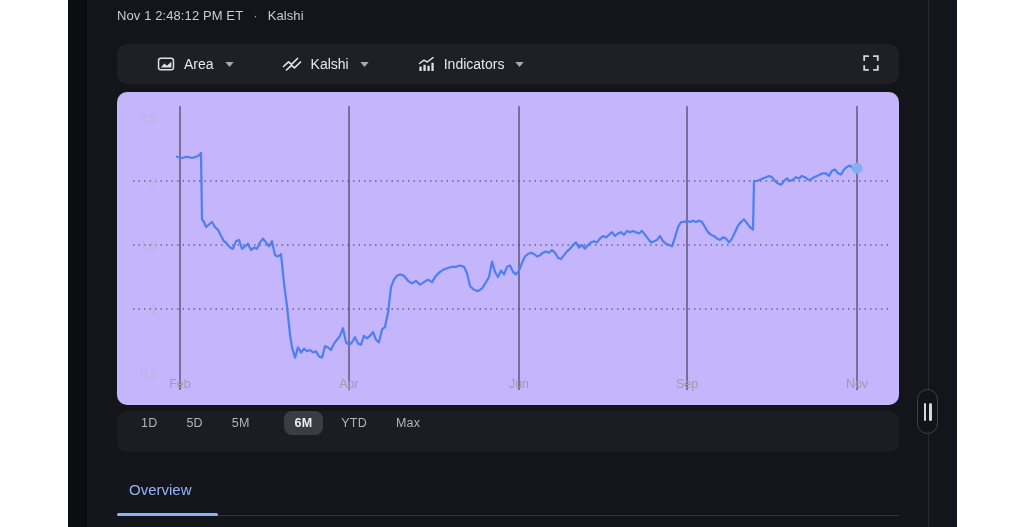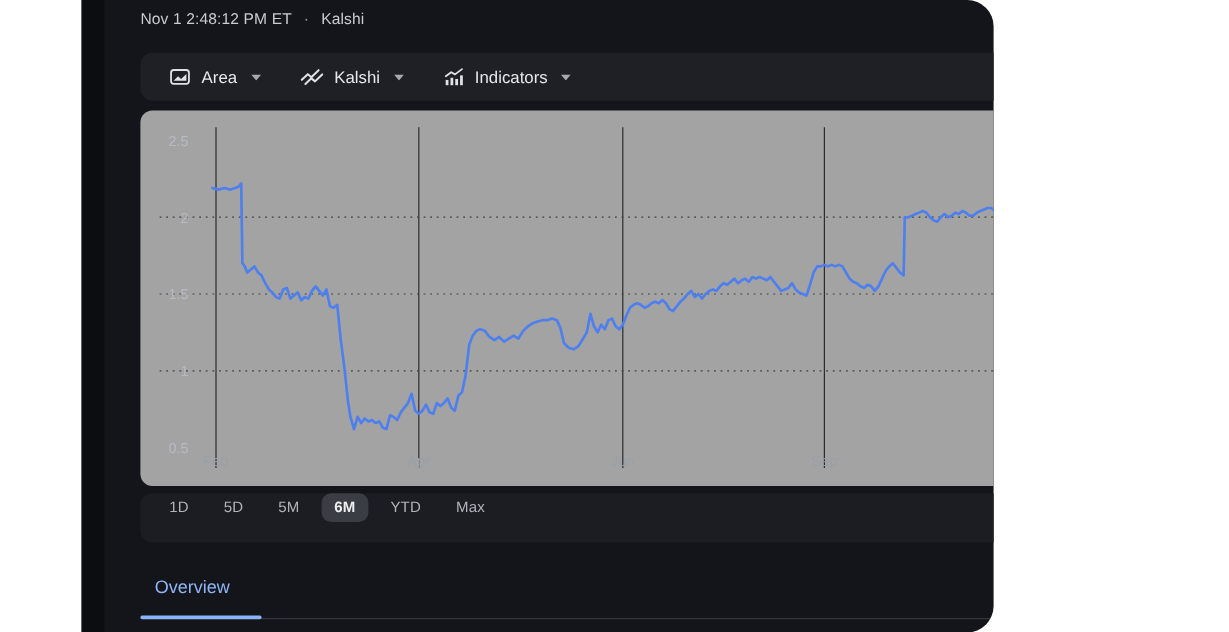--- a/index.html
+++ b/index.html
@@ -1,51 +1,51 @@
 <!DOCTYPE html>
 <html><head>
 <meta charset="utf-8">
 <style>
   html,body{margin:0;padding:0;background:#fff;}
-  .stage{position:relative;width:828px;height:527px;background:#ffffff;overflow:hidden;
-         font-family:"Liberation Sans",sans-serif;border-radius:22px;-webkit-font-smoothing:antialiased;}
+  .stage{position:relative;width:1024px;height:527px;background:#ffffff;overflow:hidden;
+         font-family:"Liberation Sans",sans-serif;-webkit-font-smoothing:antialiased;}
   .app-bg{position:absolute;left:68px;top:0;width:889px;height:527px;background:#14151a;}
   .left-gutter{position:absolute;left:68px;top:0;width:19px;height:527px;background:#0c0d10;}
 
   
   .header-row{position:absolute;left:117px;top:8px;display:flex;align-items:center;gap:10px;
               font-size:13px;color:#c9ccd1;letter-spacing:.1px;}
   .header-dot{color:#9aa0a6;}
 
   
   .toolbar{position:absolute;left:117px;top:44px;width:782px;height:40px;background:#1e2026;
            border-radius:10px;display:flex;align-items:center;padding:0 16px 0 24px;box-sizing:border-box;}
   .tool-btn{display:flex;align-items:center;gap:9px;margin-right:32px;color:#e6e8eb;
             font-size:14px;font-weight:500;cursor:pointer;background:none;border:none;padding:0;
-            font-family:inherit;}
+            font-family:inherit;margin-left:16px;}
   .tool-btn svg{display:block;}
   .caret{margin-left:2px;display:block;}
   .fullscreen-btn{margin-left:auto;background:none;border:none;padding:4px;cursor:pointer;display:flex;}
 
   
-  .chart-card{position:absolute;left:117px;top:92px;width:782px;height:313px;background:#a3a3a3;
+  .chart-card{position:absolute;left:117px;top:92px;width:782px;height:313px;background:#c4b5fd;
               border-radius:10px;}
   .chart{position:absolute;left:0;top:0;width:782px;height:313px;}
   .vgrid{stroke:#2a2b30;stroke-width:1;}
   .hgrid{stroke:#3d3e43;stroke-width:1;stroke-dasharray:1.5 4;}
   .xlab{fill:#9aa0a6;font-size:12.5px;font-family:"Liberation Sans",sans-serif;}
   .ylab{fill:#b7bac0;font-size:12px;font-family:"Liberation Sans",sans-serif;}
   .priceline{fill:none;stroke-width:2.2;stroke-linejoin:round;stroke-linecap:round;}
 
   
   .range-bar{position:absolute;left:117px;top:411px;width:782px;height:41px;background:#1b1d22;
              border-radius:10px;display:flex;align-items:flex-start;padding:0 0 0 13px;box-sizing:border-box;gap:7px;}
   .range-btn{background:none;border:none;border-radius:8px;padding:5px 11px;font-size:12.5px;
              color:#b0b4ba;cursor:pointer;font-family:inherit;letter-spacing:.2px;}
-  .range-btn.selected{background:#3a3d43;color:#eceef0;font-weight:600;}
+  .range-btn.selected{background:#3a3d43;color:#eceef0;font-weight:600;margin-left:16px;}
 
   
   .tab-label{position:absolute;left:129px;top:481px;font-size:15px;font-weight:400;color:#8fb6f8;cursor:pointer;}
   .tab-hairline{position:absolute;left:117px;top:515px;width:782px;height:1px;background:#35363b;}
   .tab-underline{position:absolute;left:117px;top:513px;width:101px;height:3px;background:#8ab4f8;border-radius:2px;}
 
   
   .divider-line{position:absolute;left:928px;top:0;width:1px;height:527px;background:#28292e;}
   .resize-handle{position:absolute;left:917px;top:389px;width:21px;height:45px;border-radius:12px;
                  background:#131418;border:1.5px solid #404248;box-sizing:border-box;display:flex;

